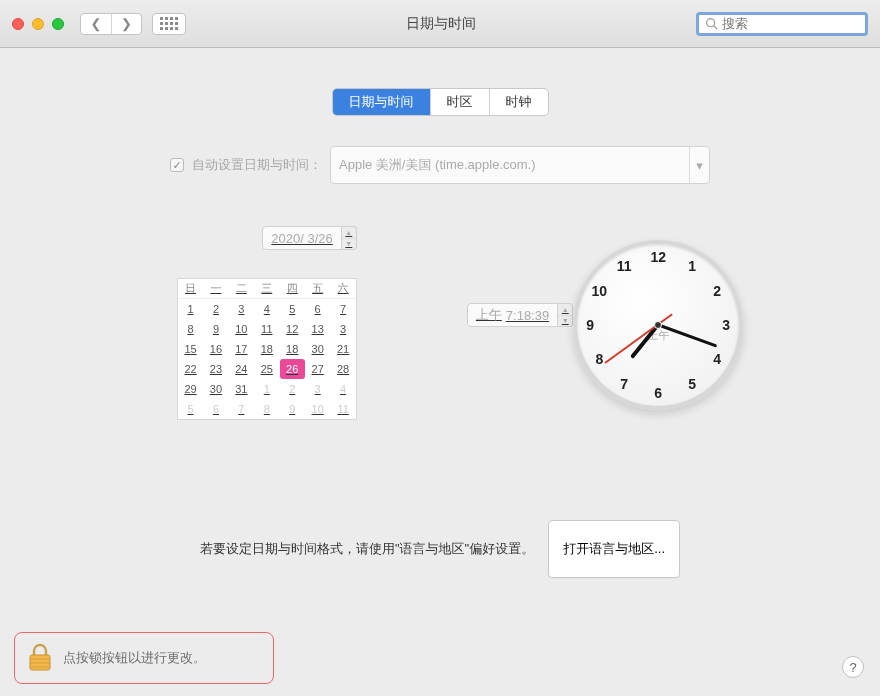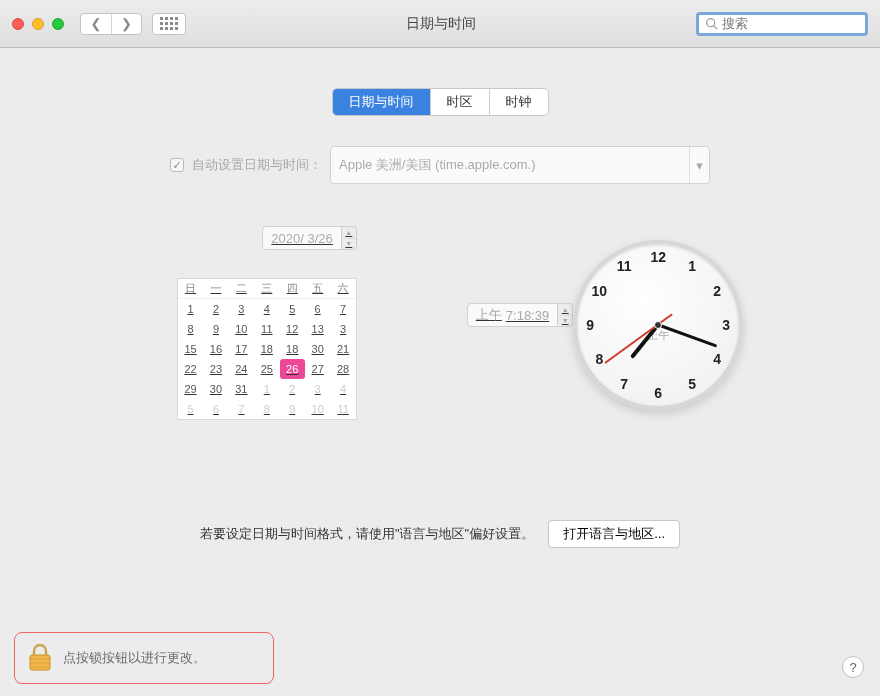--- a/index.html
+++ b/index.html
@@ -185,21 +185,21 @@
 .formatrow {
   display:flex; align-items:center; justify-content:center;
   gap: 14px;
   margin-top: 100px;
   font-size: 13px;
 }
 .btn {
   background: #fff;
   border: 1px solid #c8c8c8;
   border-radius: 4px;
-  padding: 4px 14px;
+  padding: 19px 14px;
   font-size: 13px;
   box-shadow: 0 1px 0 rgba(0,0,0,0.03);
 }
 .footer {
   position:absolute;
   left: 14px; bottom: 12px;
   width: 260px;
   border: 1.5px solid #e66;
   border-radius: 8px;
   padding: 10px 12px;

